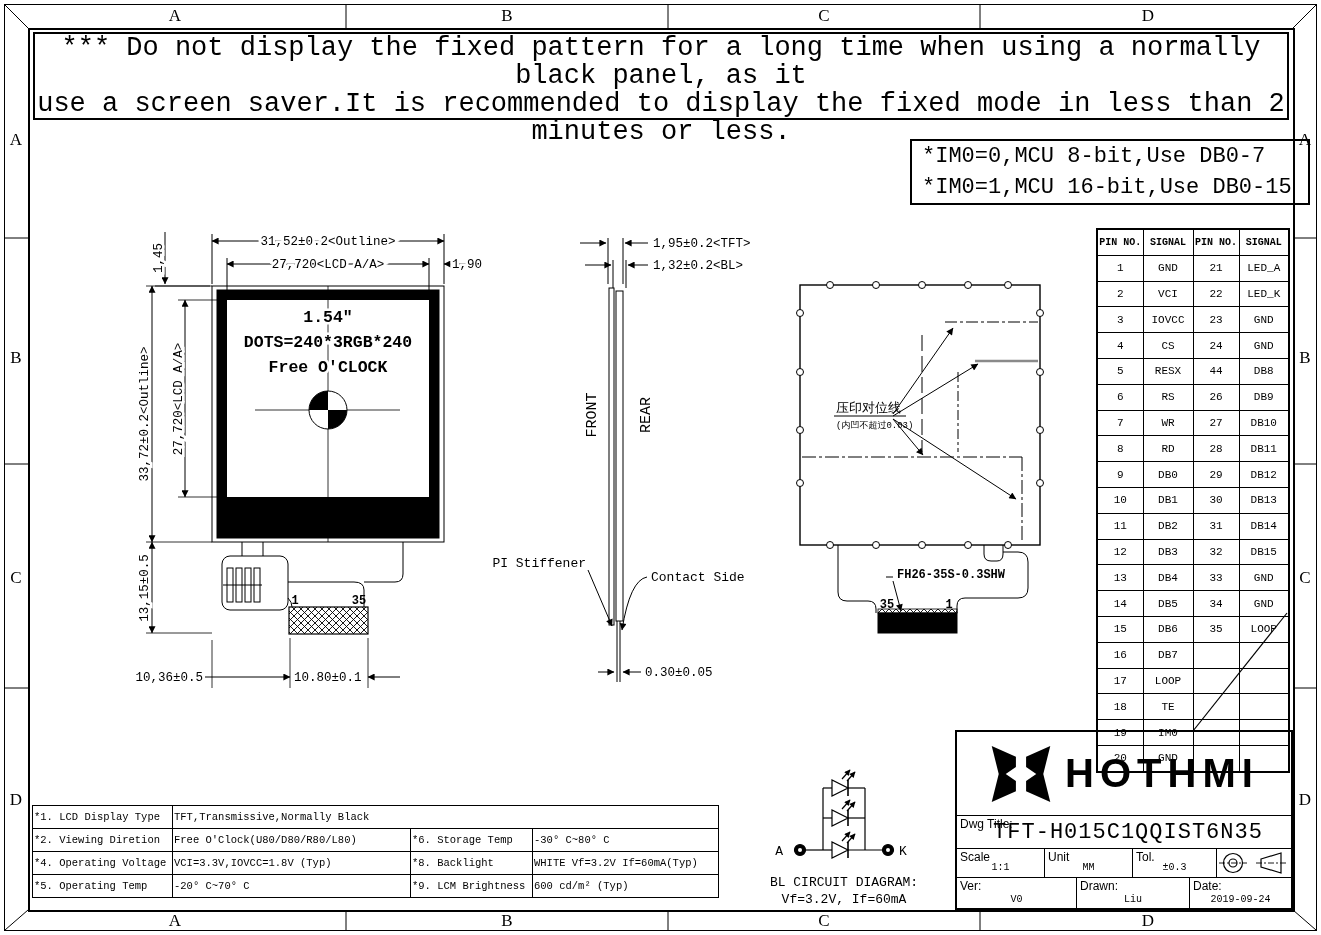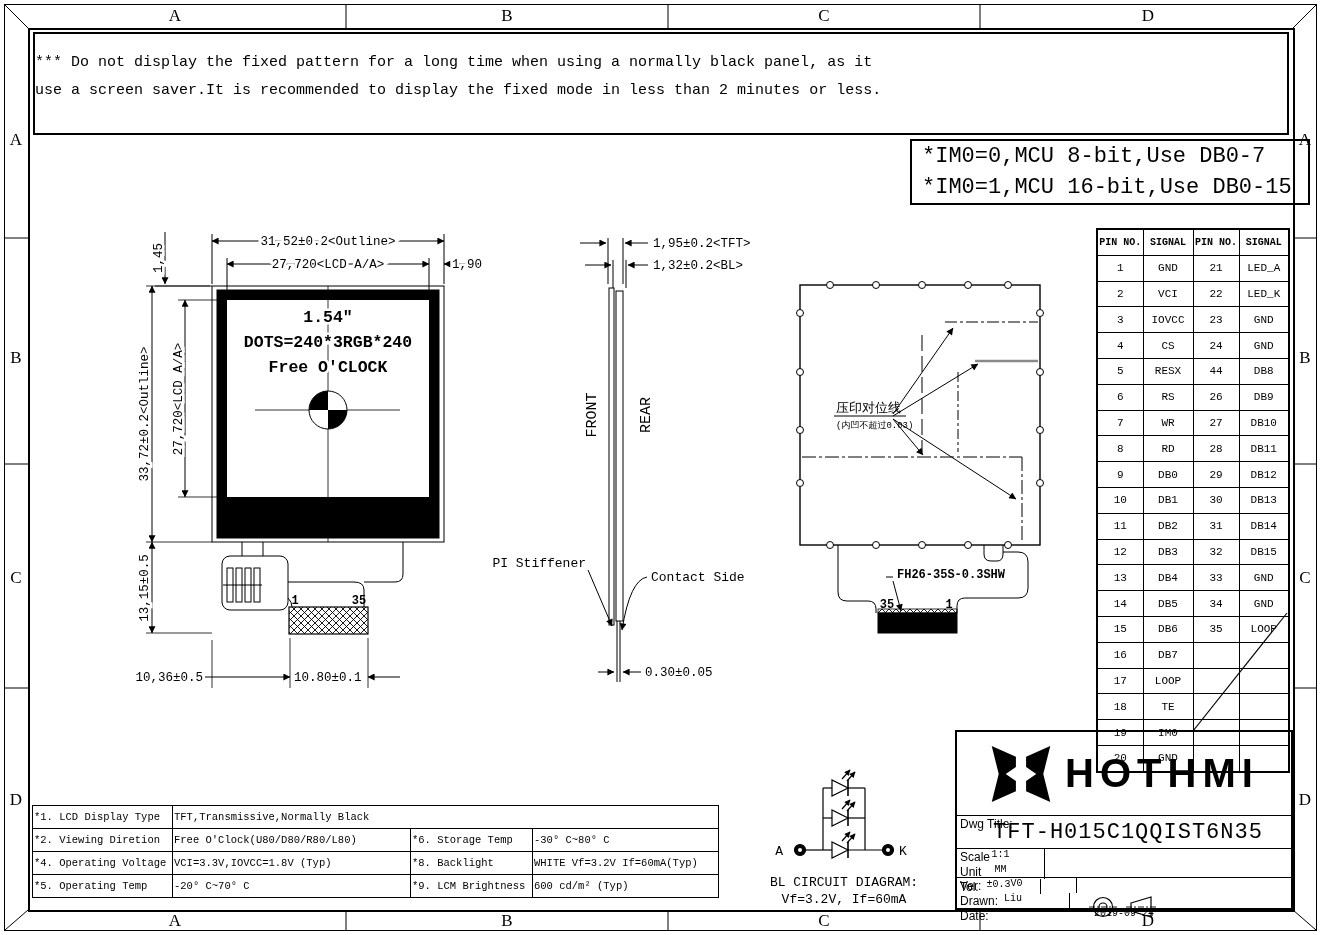--- a/index.html
+++ b/index.html
@@ -11,38 +11,38 @@
         font-size:17px;line-height:20px;}
   svg.overlay{position:absolute;left:0;top:0;pointer-events:none;}
   text{fill:#000;}
   .dim{font-family:"Liberation Mono",monospace;font-size:12.5px;paint-order:stroke;stroke:#fff;stroke-width:5px;fill:#000;}
   .big{font-family:"Liberation Mono",monospace;font-size:16.5px;font-weight:bold;paint-order:stroke;stroke:#fff;stroke-width:5px;fill:#000;}
   .lbl{font-family:"Liberation Mono",monospace;font-size:13px;}
   .lblb{font-family:"Liberation Mono",monospace;font-size:12px;font-weight:bold;}
   .sm{font-family:"Liberation Mono",monospace;font-size:9px;}
   .rot{font-family:"Liberation Mono",monospace;font-size:15px;}
   .warning-box{position:absolute;left:33px;top:32px;width:1252px;height:84px;border:2px solid #000;
-      font-size:15px;line-height:28px;padding-top:15px;}
+      font-size:27px;line-height:28px;text-align:center;padding-top:0;}
   .im0-box{position:absolute;left:910px;top:139px;width:386px;height:62px;border:2px solid #000;
       font-size:22px;line-height:31px;padding-left:10px;}
   table{border-collapse:collapse;table-layout:fixed;}
   td{border:1px solid #000;overflow:hidden;white-space:nowrap;}
   .pin-table{position:absolute;left:1096px;top:228px;width:192px;border:2px solid #000;
       font-size:11px;text-align:center;}
   .pin-table td{height:22.8px;}
   .pin-table thead td{font-weight:bold;font-size:10px;}
   .spec-table{position:absolute;left:32px;top:805px;width:686px;border:1px solid #000;font-size:10.5px;}
   .spec-table td{height:20px;}
   .title-block{position:absolute;left:955px;top:730px;width:338px;height:180px;border:2px solid #000;
       box-sizing:border-box;background:transparent;}
   .tb-row{position:relative;box-sizing:border-box;border-bottom:1px solid #000;display:flex;}
   .tb-logo{height:84px;align-items:center;justify-content:center;gap:12px;}
   .brand{font-family:"Liberation Sans",sans-serif;font-weight:bold;font-size:40px;letter-spacing:6px;}
   .tb-dwg{height:33px;display:block;}
-  .tb-cells{display:flex;flex-direction:column;}
+  .tb-cells{display:flex;}
   .tb-cell{position:relative;box-sizing:border-box;border-right:1px solid #000;display:flex;
       align-items:flex-end;justify-content:center;}
   .tb-cell:last-child{border-right:none;}
   .tb-lab{position:absolute;left:3px;top:1px;font-family:"Liberation Sans",sans-serif;font-size:12px;}
   .tb-val{font-size:10px;padding-bottom:4px;}
   .dwg-title-val{display:block;text-align:center;font-size:22px;line-height:34px;letter-spacing:1px;padding-left:8px;}
 </style>
 </head>
 <body>
 

